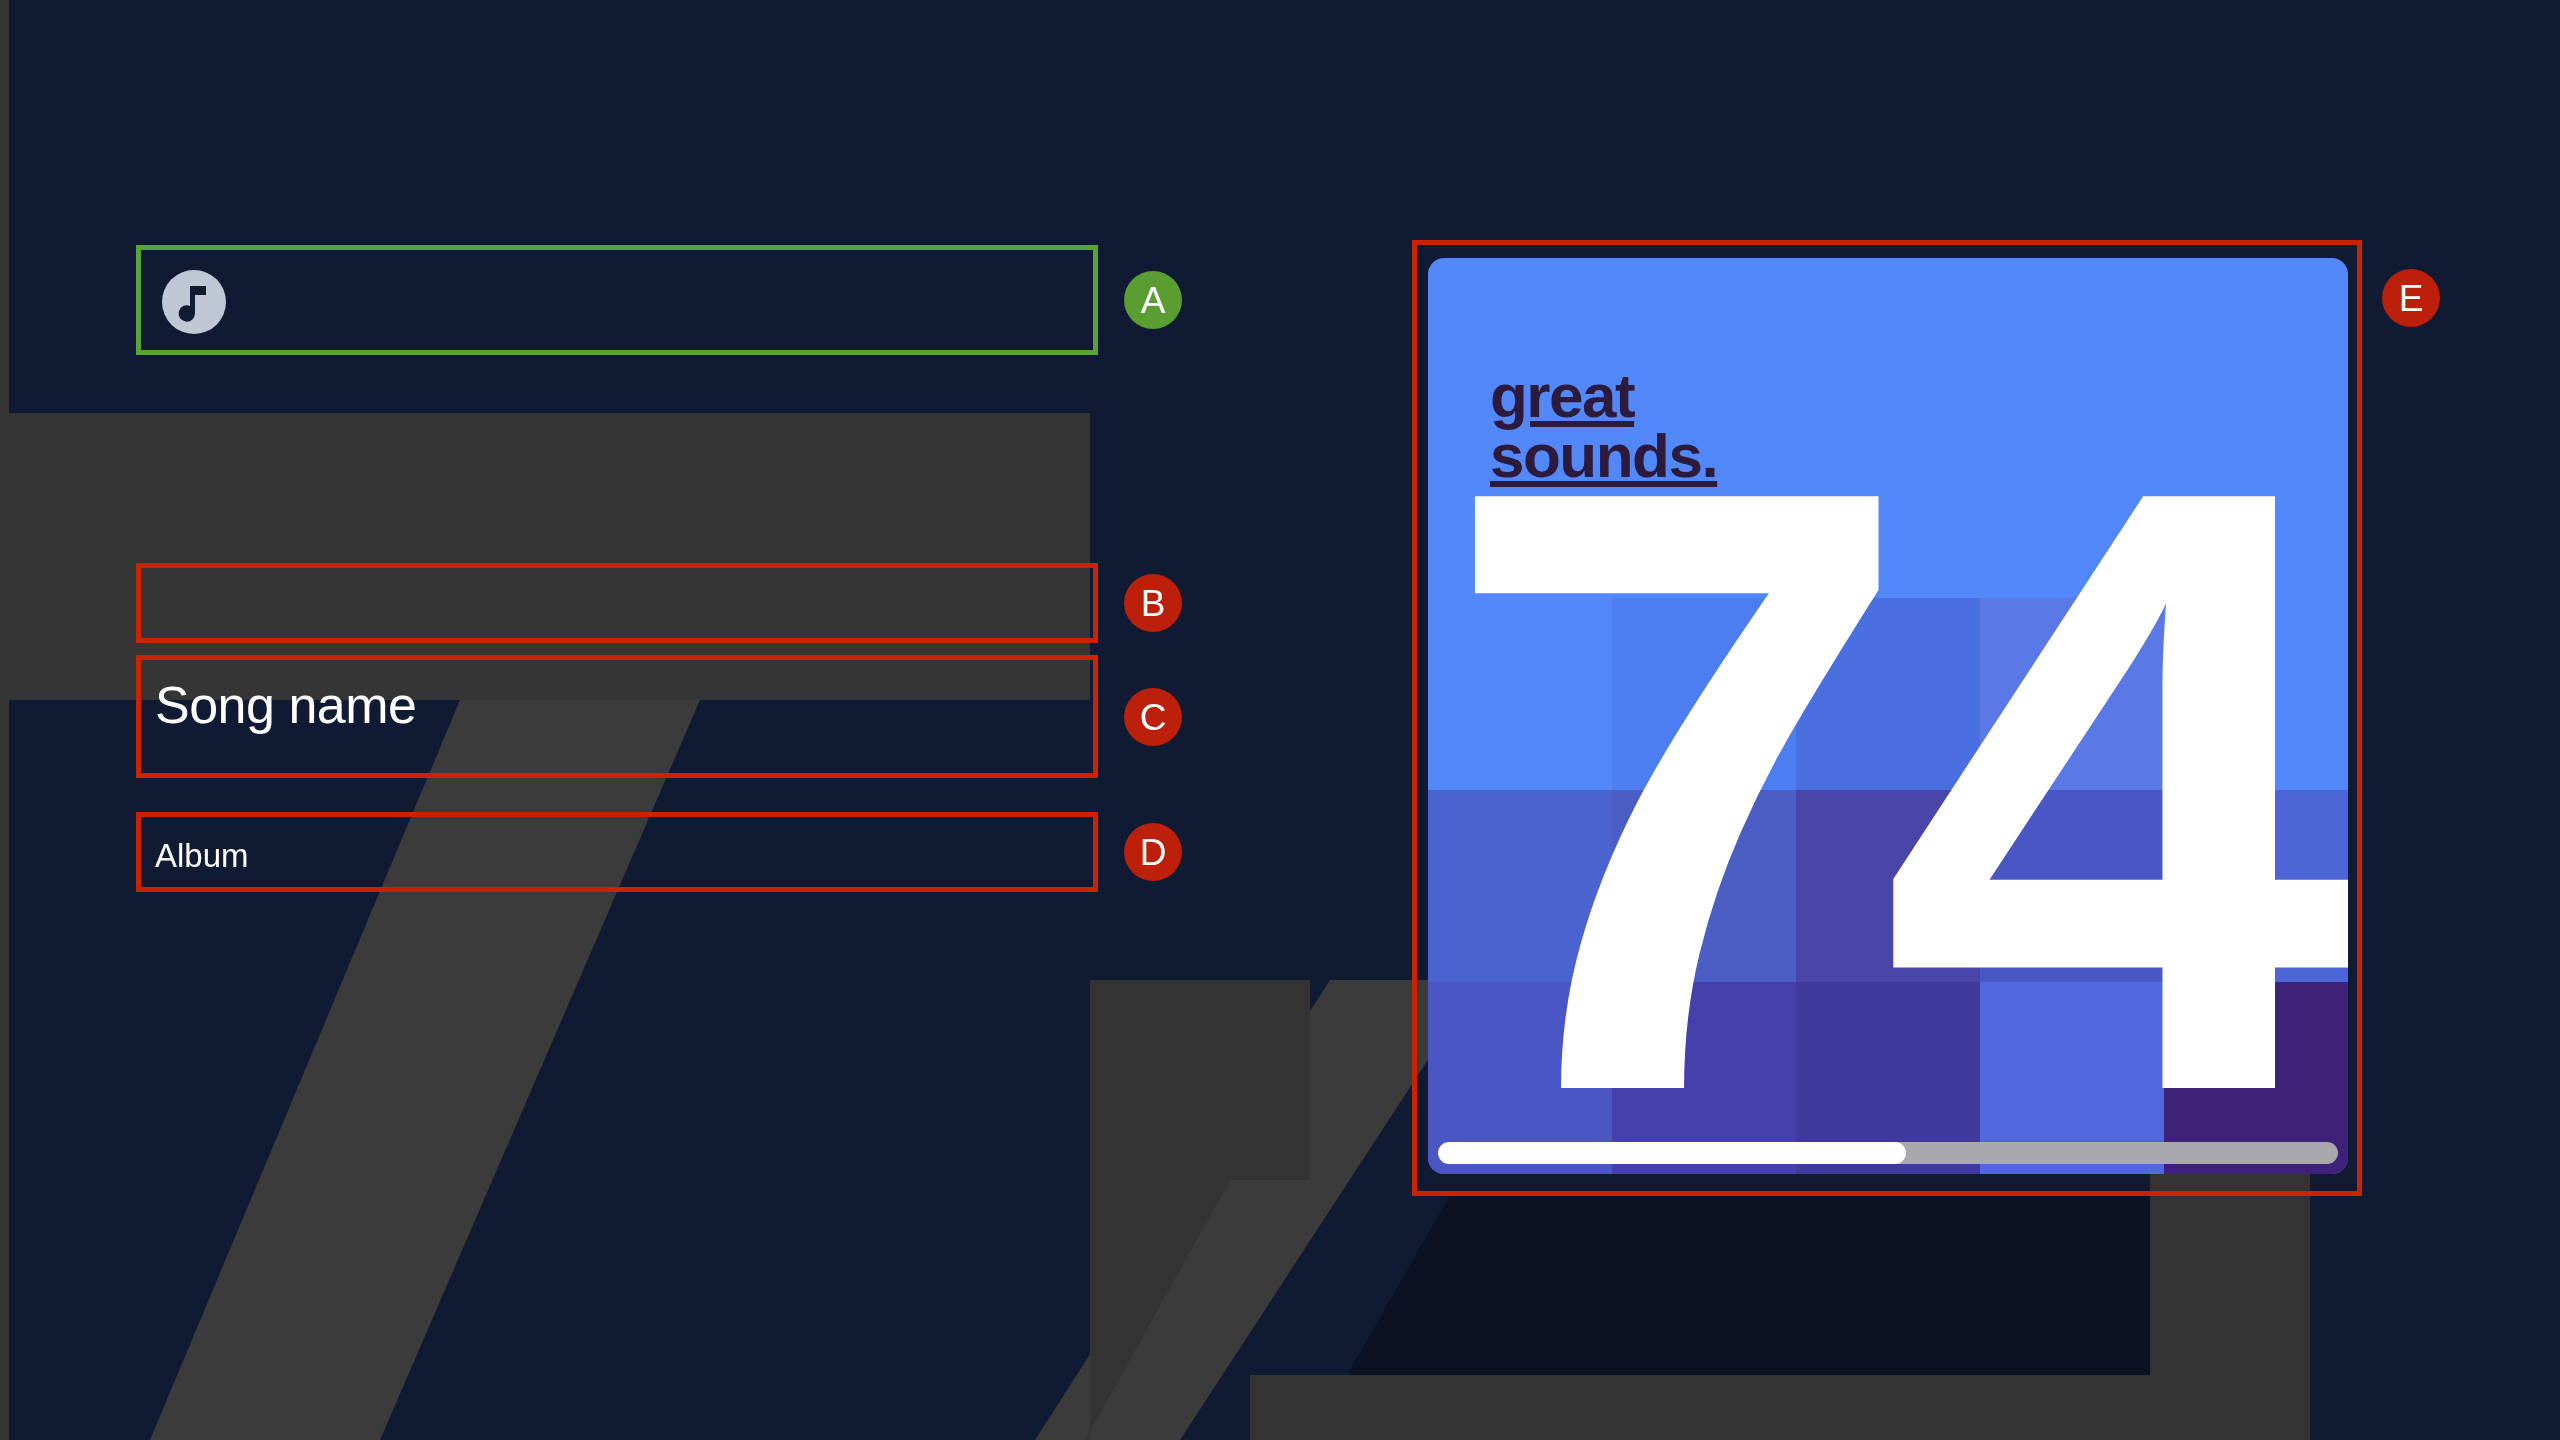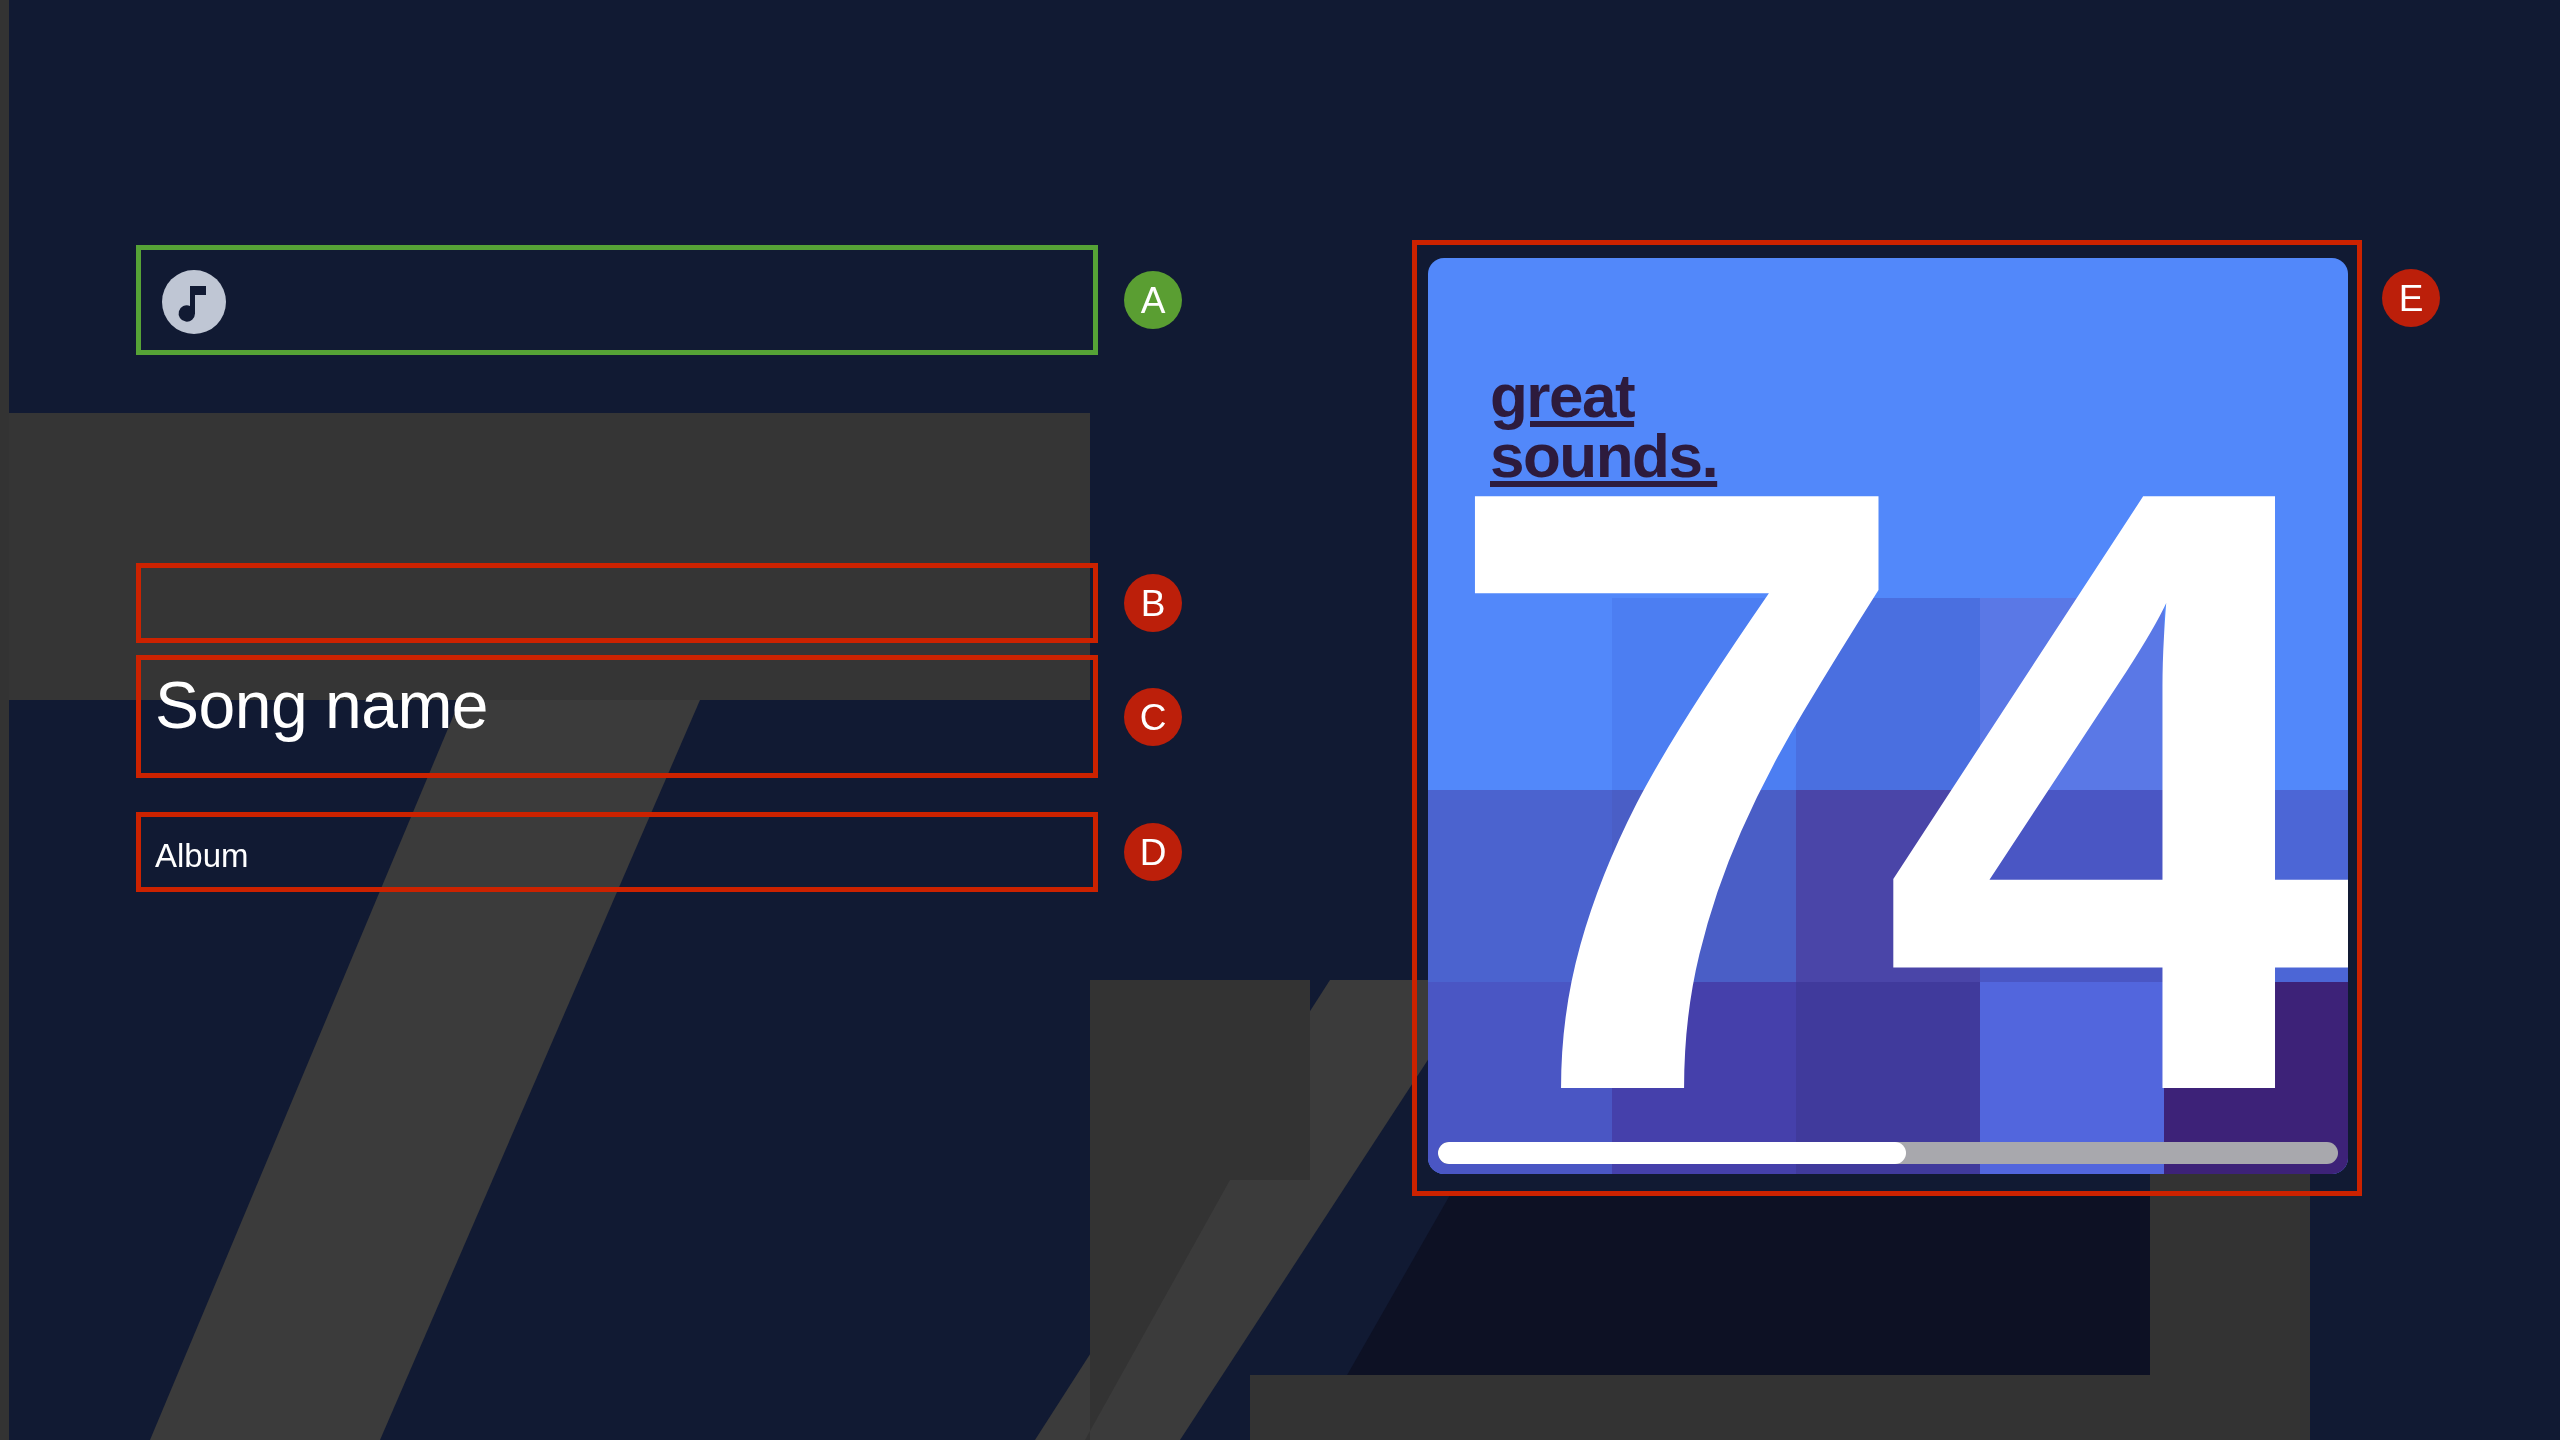--- a/index.html
+++ b/index.html
@@ -122,21 +122,21 @@
   }
   #album-name {
     left: 155px; top: 578px;
     width: 920px; height: 56px;
     font-size: 33px;
     font-weight: 400;
   }
   #song-name {
     left: 155px; top: 660px;
     width: 920px; height: 90px;
-    font-size: 66px;
+    font-size: 52px;
     font-weight: 400;
     letter-spacing: -0.5px;
   }
   #artist-name {
     left: 155px; top: 828px;
     width: 920px; height: 56px;
     font-size: 33px;
     font-weight: 400;
   }
 

